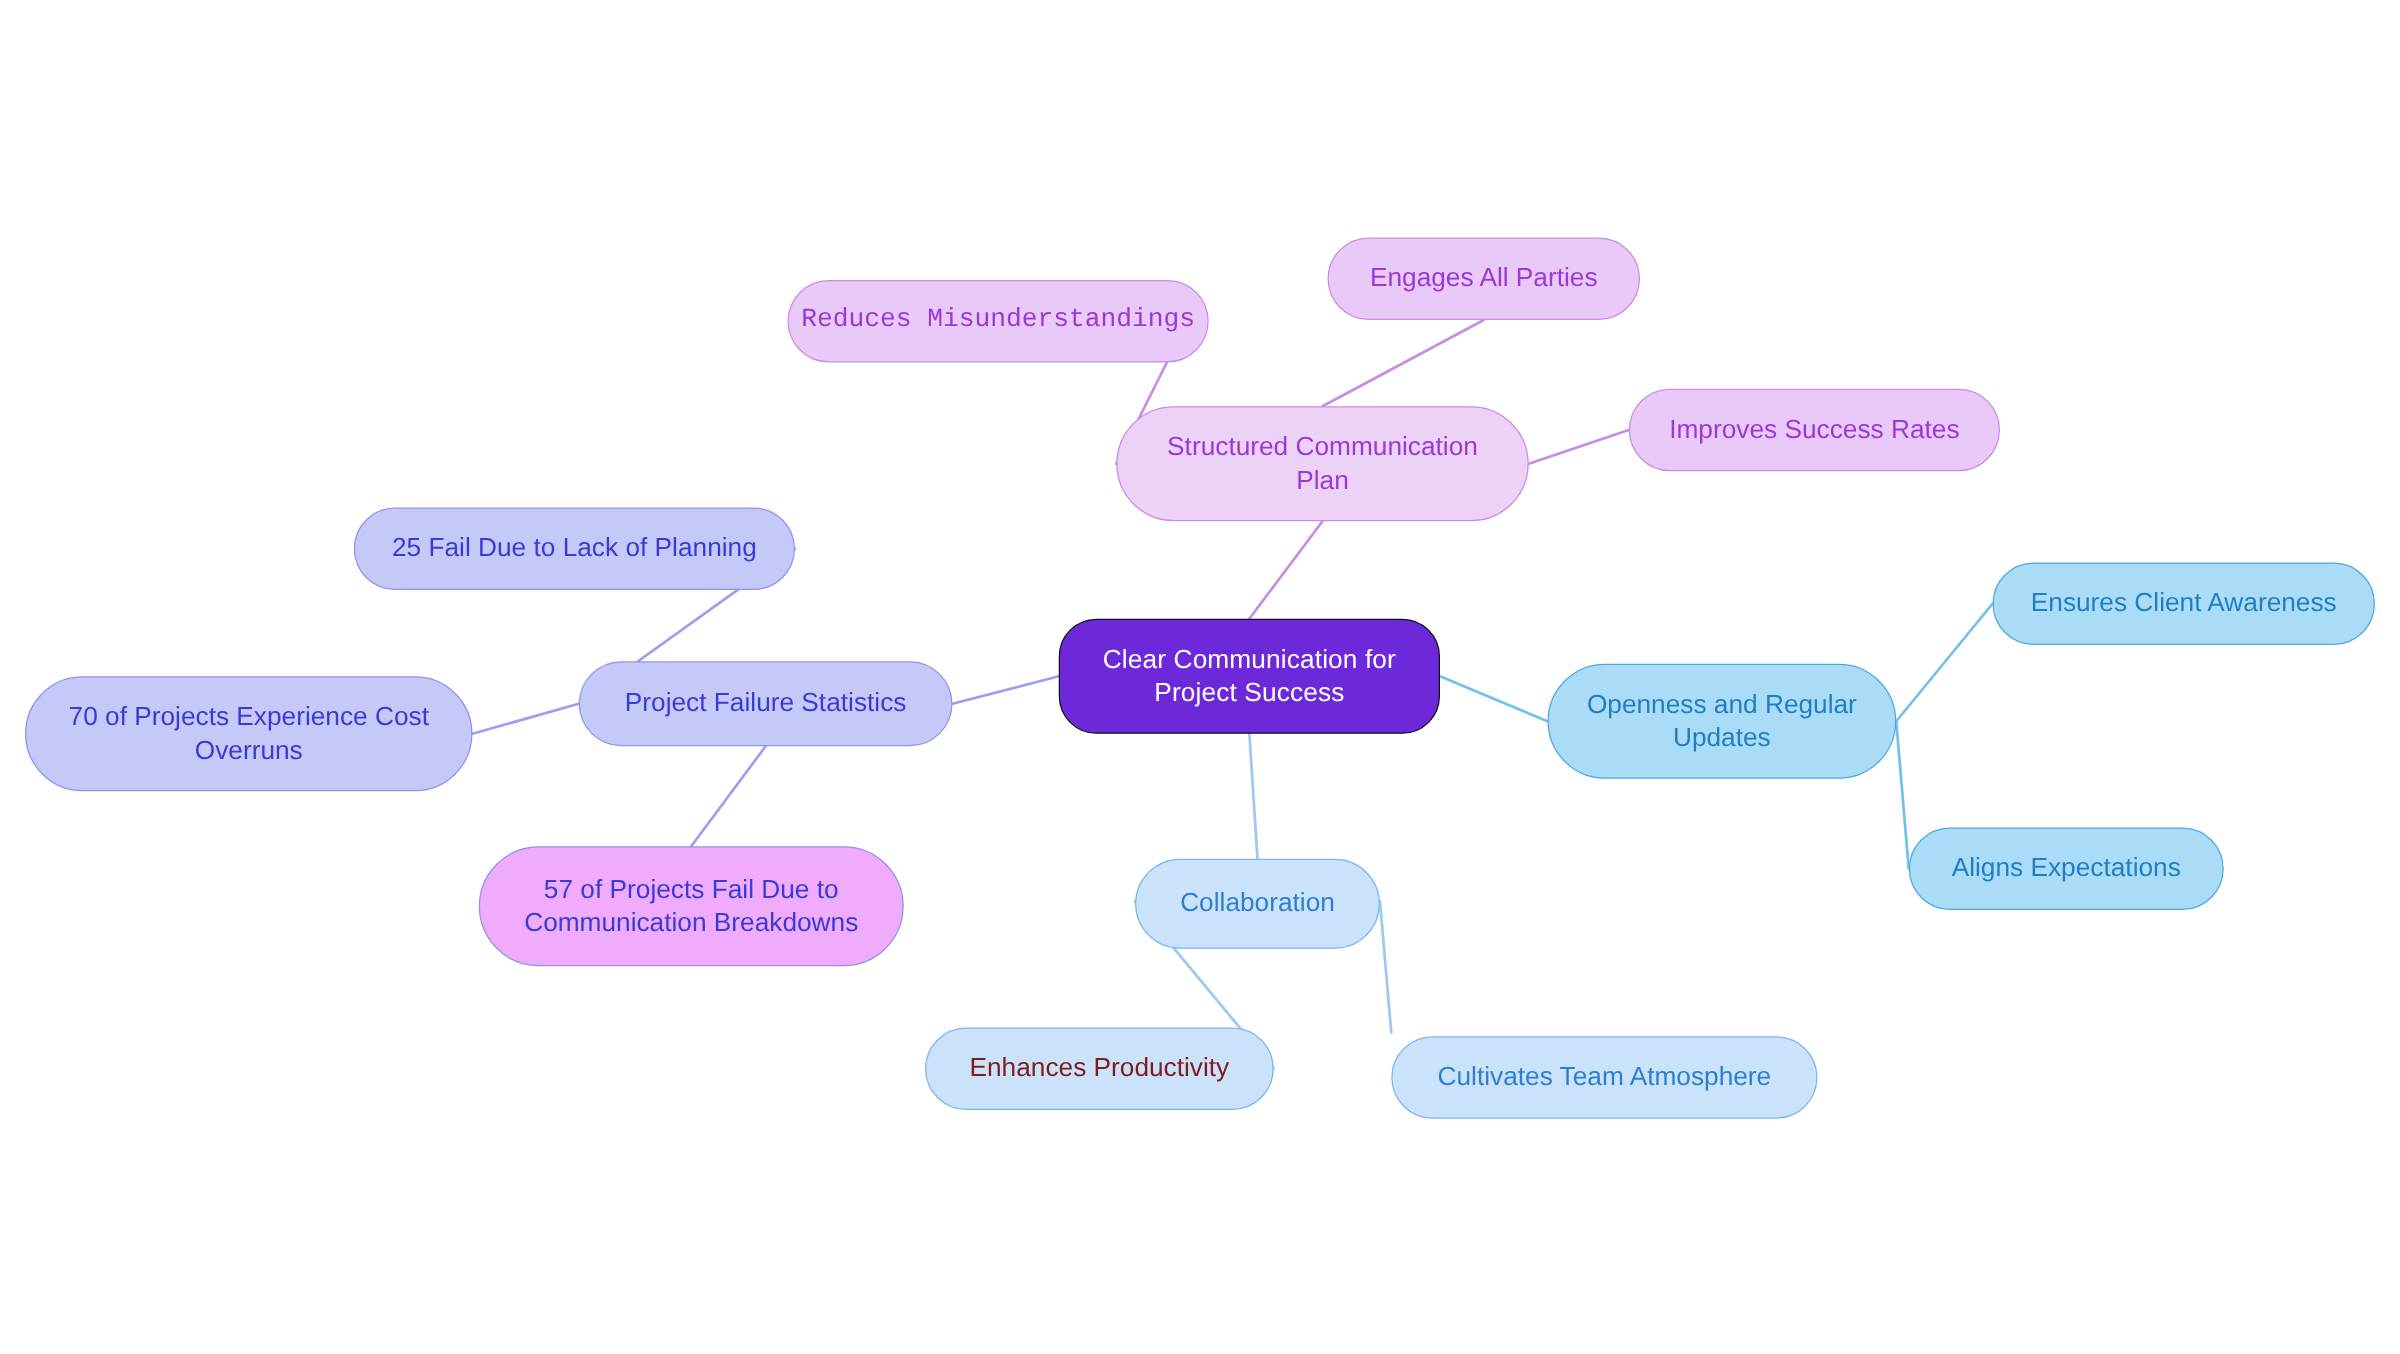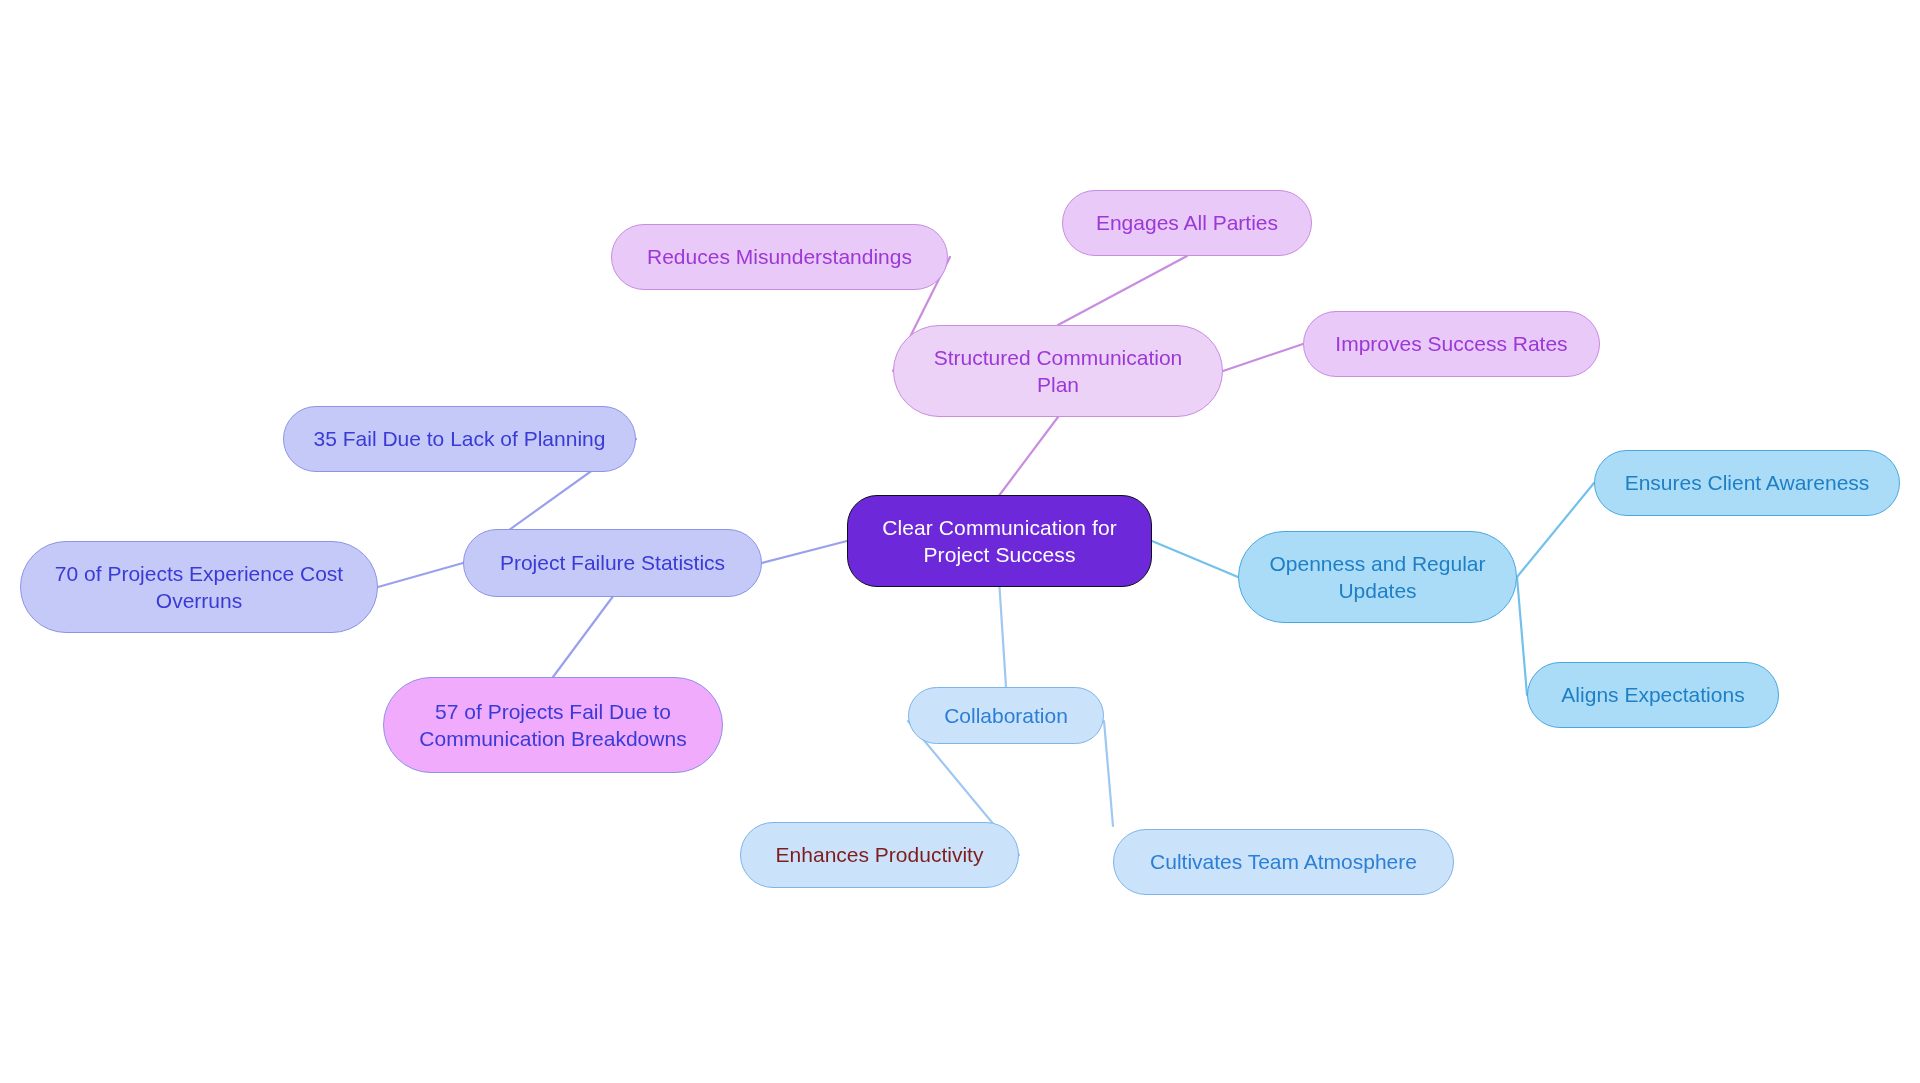--- a/index.html
+++ b/index.html
@@ -66,30 +66,30 @@
       <line x1="1517" y1="577" x2="1527" y2="695" stroke="#74c0ec" stroke-width="2.2" stroke-linecap="round"></line>
       <line x1="999.5" y1="587" x2="1006" y2="687" stroke="#9ec8f2" stroke-width="2.2" stroke-linecap="round"></line>
       <line x1="908" y1="721" x2="1019" y2="855" stroke="#9ec8f2" stroke-width="2.2" stroke-linecap="round"></line>
       <line x1="1104" y1="721" x2="1113" y2="826" stroke="#9ec8f2" stroke-width="2.2" stroke-linecap="round"></line>
     </svg>
   <div id="nodes">
       <div class="node node-root" style="left: 847px; top: 495px; width: 305px; height: 92px; background: #6d28d9; border-color: rgb(13, 17, 23); color: rgb(255, 255, 255);"><span>Clear Communication for
 Project Success</span></div>
       <div class="node node-branch" style="left: 893px; top: 325px; width: 330px; height: 92px; background: rgb(237, 210, 248); border-color: rgb(201, 140, 224); color: rgb(155, 56, 214);"><span>Structured Communication
 Plan</span></div>
-      <div class="node node-leaf" style="left: 611px; top: 224px; width: 337px; height: 66px; background: rgb(233, 201, 247); border-color: rgb(201, 140, 224); color: rgb(155, 56, 214);"><span>Reduces Misunderstandings</span></div>
+      <div class="node node-leaf" style="left: 630px; top: 224px; width: 337px; height: 66px; background: rgb(233, 201, 247); border-color: rgb(201, 140, 224); color: rgb(155, 56, 214); font-family: Liberation Mono, monospace;"><span>Reduces Misunderstandings</span></div>
       <div class="node node-leaf" style="left: 1062px; top: 190px; width: 250px; height: 66px; background: rgb(233, 201, 247); border-color: rgb(201, 140, 224); color: rgb(155, 56, 214);"><span>Engages All Parties</span></div>
       <div class="node node-leaf" style="left: 1303px; top: 311px; width: 297px; height: 66px; background: rgb(233, 201, 247); border-color: rgb(201, 140, 224); color: rgb(155, 56, 214);"><span>Improves Success Rates</span></div>
       <div class="node node-branch" style="left: 463px; top: 529px; width: 299px; height: 68px; background: rgb(197, 201, 247); border-color: rgb(141, 147, 232); color: rgb(58, 58, 214); text-align: right;"><span>Project Failure Statistics</span></div>
-      <div class="node node-leaf" style="left: 283px; top: 406px; width: 353px; height: 66px; background: rgb(197, 201, 247); border-color: rgb(141, 147, 232); color: rgb(58, 58, 214);"><span>35 Fail Due to Lack of Planning</span></div>
+      <div class="node node-leaf" style="left: 283px; top: 406px; width: 353px; height: 66px; background: rgb(197, 201, 247); border-color: rgb(141, 147, 232); color: rgb(58, 58, 214);"><span>25 Fail Due to Lack of Planning</span></div>
       <div class="node node-leaf" style="left: 20px; top: 541px; width: 358px; height: 92px; background: rgb(197, 201, 247); border-color: rgb(141, 147, 232); color: rgb(58, 58, 214);"><span>70 of Projects Experience Cost
 Overruns</span></div>
       <div class="node node-leaf" style="left: 383px; top: 677px; width: 340px; height: 96px; background: #f0abfc; border-color: rgb(141, 147, 232); color: rgb(58, 58, 214);"><span>57 of Projects Fail Due to
 Communication Breakdowns</span></div>
       <div class="node node-branch" style="left: 1238px; top: 531px; width: 279px; height: 92px; background: rgb(170, 220, 248); border-color: rgb(74, 168, 224); color: rgb(31, 127, 196);"><span>Openness and Regular
 Updates</span></div>
       <div class="node node-leaf" style="left: 1594px; top: 450px; width: 306px; height: 66px; background: rgb(170, 220, 248); border-color: rgb(74, 168, 224); color: rgb(31, 127, 196);"><span>Ensures Client Awareness</span></div>
       <div class="node node-leaf" style="left: 1527px; top: 662px; width: 252px; height: 66px; background: rgb(170, 220, 248); border-color: rgb(74, 168, 224); color: rgb(31, 127, 196);"><span>Aligns Expectations</span></div>
-      <div class="node node-branch" style="left: 908px; top: 687px; width: 196px; height: 57px; background: rgb(203, 226, 251); border-color: rgb(125, 181, 234); color: rgb(43, 127, 212);"><span>Collaboration</span></div>
+      <div class="node node-branch" style="left: 908px; top: 687px; width: 196px; height: 72px; background: rgb(203, 226, 251); border-color: rgb(125, 181, 234); color: rgb(43, 127, 212);"><span>Collaboration</span></div>
       <div class="node node-leaf" style="left: 740px; top: 822px; width: 279px; height: 66px; background: rgb(203, 226, 251); border-color: rgb(125, 181, 234); color: #7f1d1d;"><span>Enhances Productivity</span></div>
       <div class="node node-leaf" style="left: 1113px; top: 829px; width: 341px; height: 66px; background: rgb(203, 226, 251); border-color: rgb(125, 181, 234); color: rgb(43, 127, 212);"><span>Cultivates Team Atmosphere</span></div>
     </div>
 </div>
 
 </body></html>

